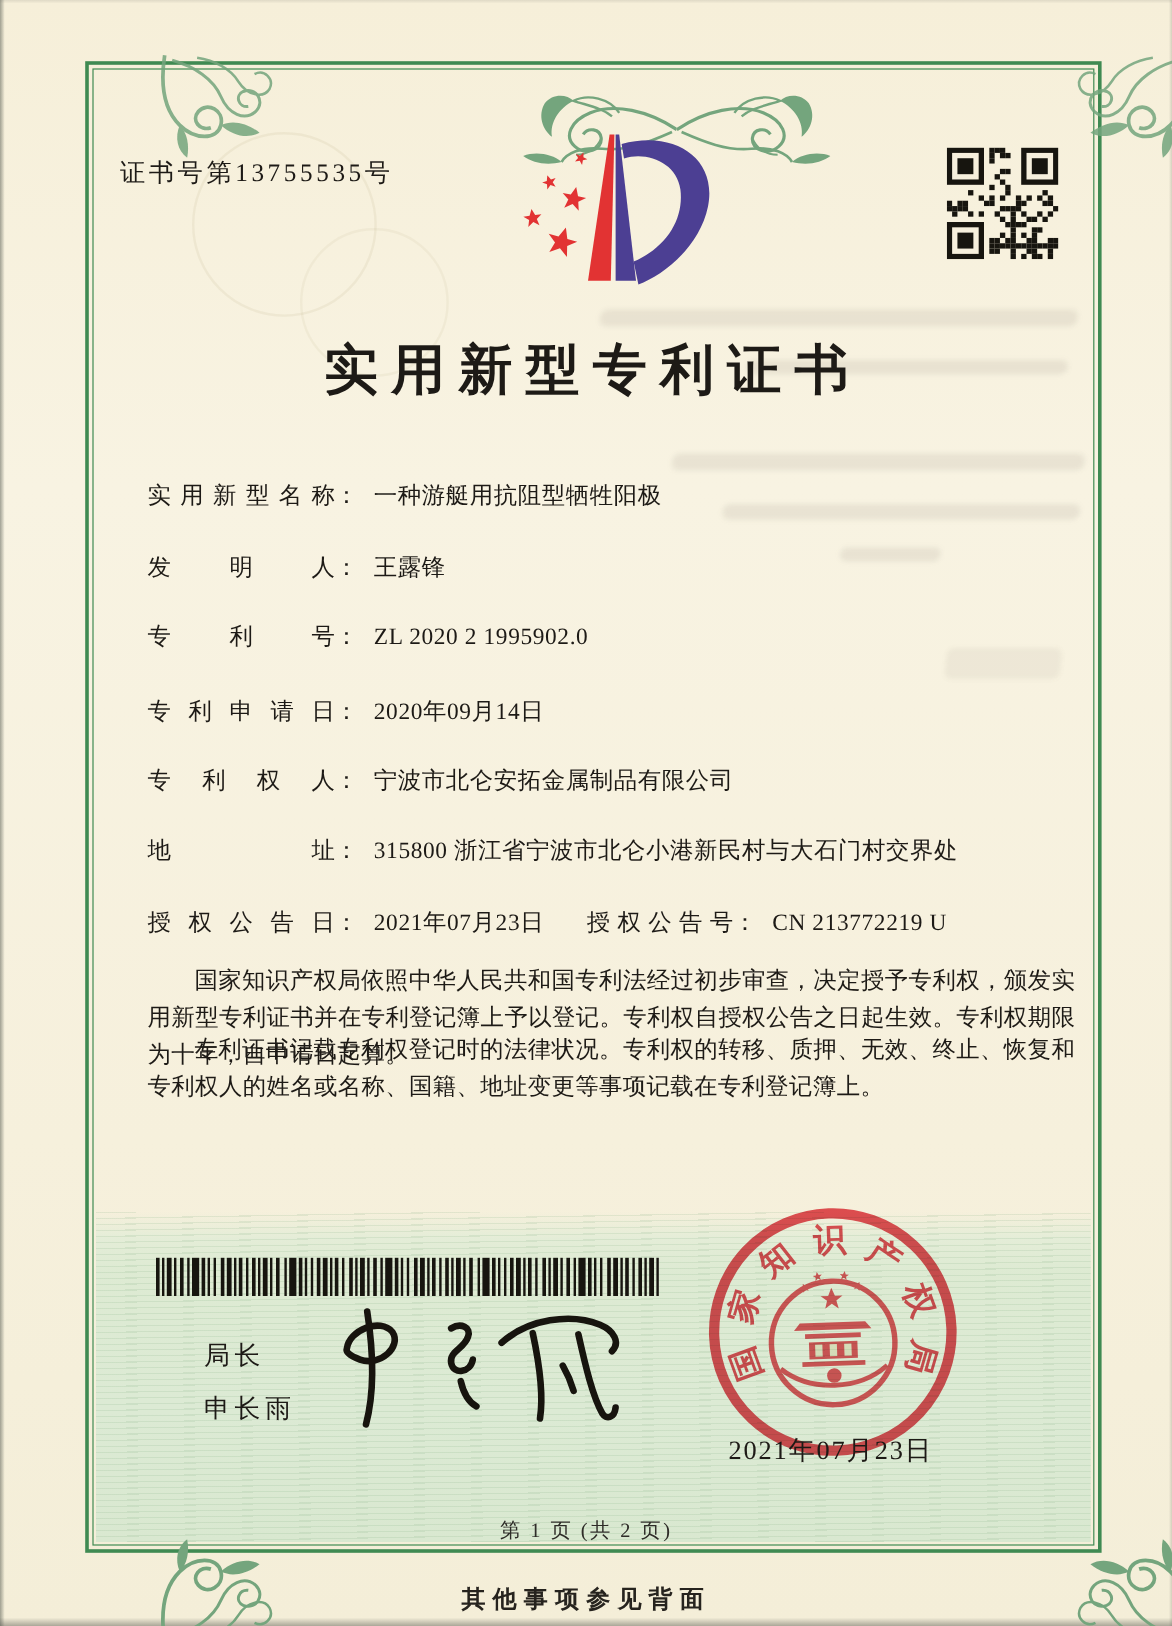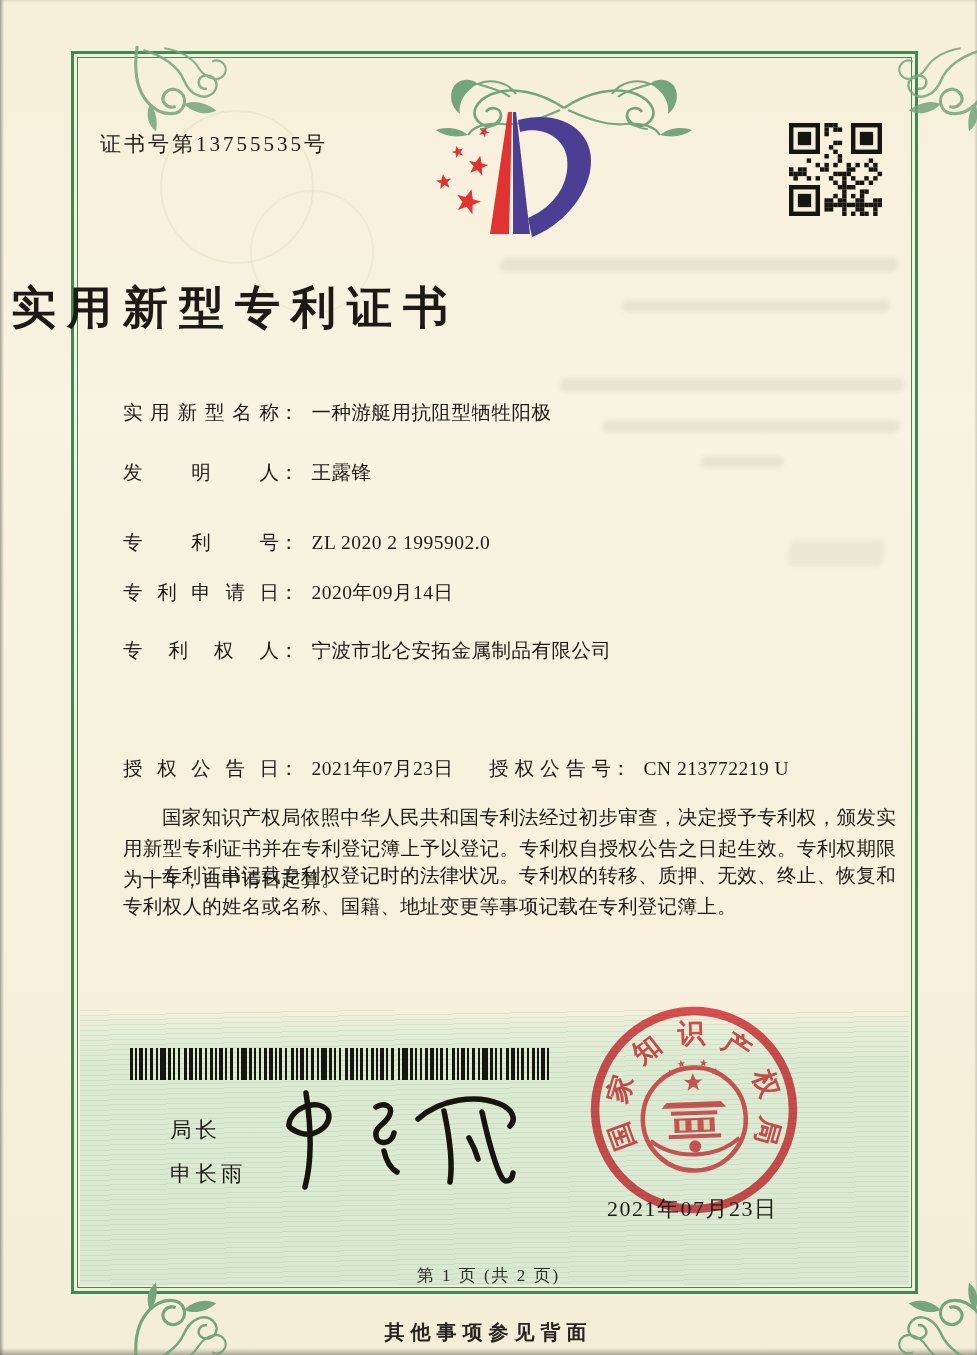--- a/index.html
+++ b/index.html
@@ -46,29 +46,29 @@
   .g2{left:622px;top:300px;width:268px;height:12px;}
   .g3{left:560px;top:378px;width:344px;height:14px;}
   .g4{left:602px;top:420px;width:298px;height:13px;}
   .g5{left:700px;top:456px;width:84px;height:12px;}
   .g6{left:788px;top:540px;width:96px;height:26px;opacity:.7;}
 
   .cert-no{position:absolute;left:100px;top:130px;font-size:21px;letter-spacing:3px;}
   .logo{position:absolute;left:412px;top:106px;width:205px;height:148px;}
   .qr{position:absolute;left:789px;top:123px;width:93px;height:93px;}
   .doc-title{
-    position:absolute;left:0;right:0;top:278px;
+    position:absolute;left:0;right:0;top:278px;text-align:center;
     font-size:45px;font-weight:bold;letter-spacing:11px;text-indent:11px;
   }
   .row{position:absolute;left:123px;font-size:19.5px;white-space:nowrap;}
   .row .lbl{display:inline-block;width:156px;text-align:justify;text-align-last:justify;vertical-align:top;}
   .row .lbl.narrow{width:122px;}
   .row .colon{display:inline-block;}
   .row .val{margin-left:13px;letter-spacing:.5px;}
-  .r0{top:399px;} .r1{top:459px;} .r2{top:529px;} .r3{top:579px;}
+  .r0{top:399px;} .r1{top:459px;} .r2{top:517px;} .r3{top:579px;}
   .r4{top:637px;} .r5{top:695px;} .r6{top:755px;}
   .pair-right{position:absolute;left:366px;top:0;}
 
   .para{
     position:absolute;left:123px;width:773px;font-size:19.5px;line-height:31px;
     text-align:justify;text-indent:2em;letter-spacing:.3px;
   }
   .p1{top:802px;} .p2{top:860px;}
 
   .barcode{position:absolute;left:130px;top:1048px;width:424px;height:32px;overflow:hidden;white-space:nowrap;}
@@ -290,20 +290,23 @@
   </div>
   <div class="row r2">
     <span class="lbl">专利号</span><span class="colon">：</span><span class="val">ZL 2020 2 1995902.0</span>
   </div>
   <div class="row r3">
     <span class="lbl">专利申请日</span><span class="colon">：</span><span class="val">2020年09月14日</span>
   </div>
   <div class="row r4">
     <span class="lbl">专利权人</span><span class="colon">：</span><span class="val">宁波市北仑安拓金属制品有限公司</span>
   </div>
+  <div class="row r5">
+    <span class="lbl">地址</span><span class="colon">：</span><span class="val">315800 浙江省宁波市北仑小港新民村与大石门村交界处</span>
+  </div>
   <div class="row r6">
     <span class="lbl">授权公告日</span><span class="colon">：</span><span class="val">2021年07月23日</span>
     <span class="pair-right">
       <span class="lbl narrow">授权公告号</span><span class="colon">：</span><span class="val">CN 213772219 U</span>
     </span>
   </div>
 
   <div class="para p1">国家知识产权局依照中华人民共和国专利法经过初步审查，决定授予专利权，颁发实用新型专利证书并在专利登记簿上予以登记。专利权自授权公告之日起生效。专利权期限为十年，自申请日起算。</div>
   <div class="para p2">专利证书记载专利权登记时的法律状况。专利权的转移、质押、无效、终止、恢复和专利权人的姓名或名称、国籍、地址变更等事项记载在专利登记簿上。</div>
 

